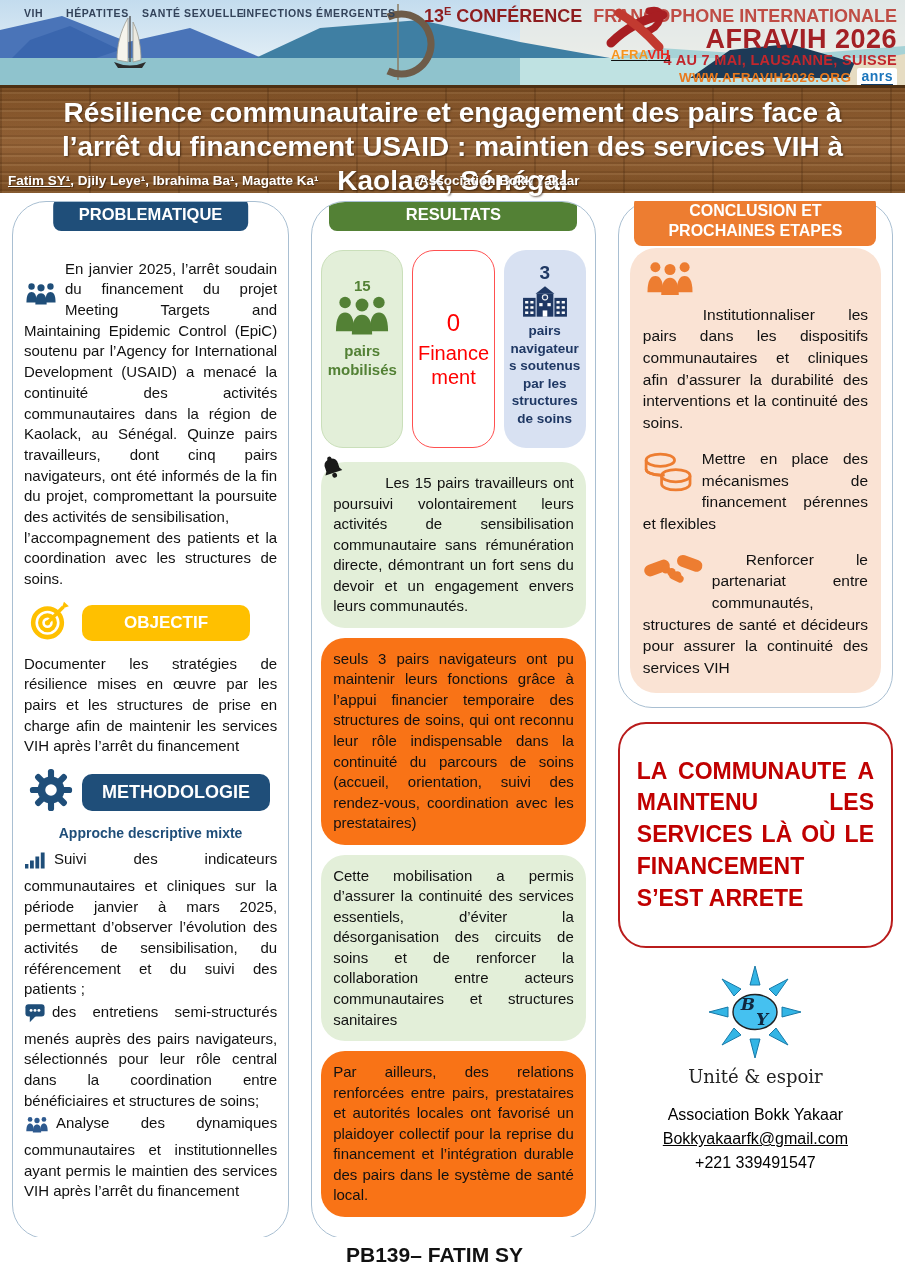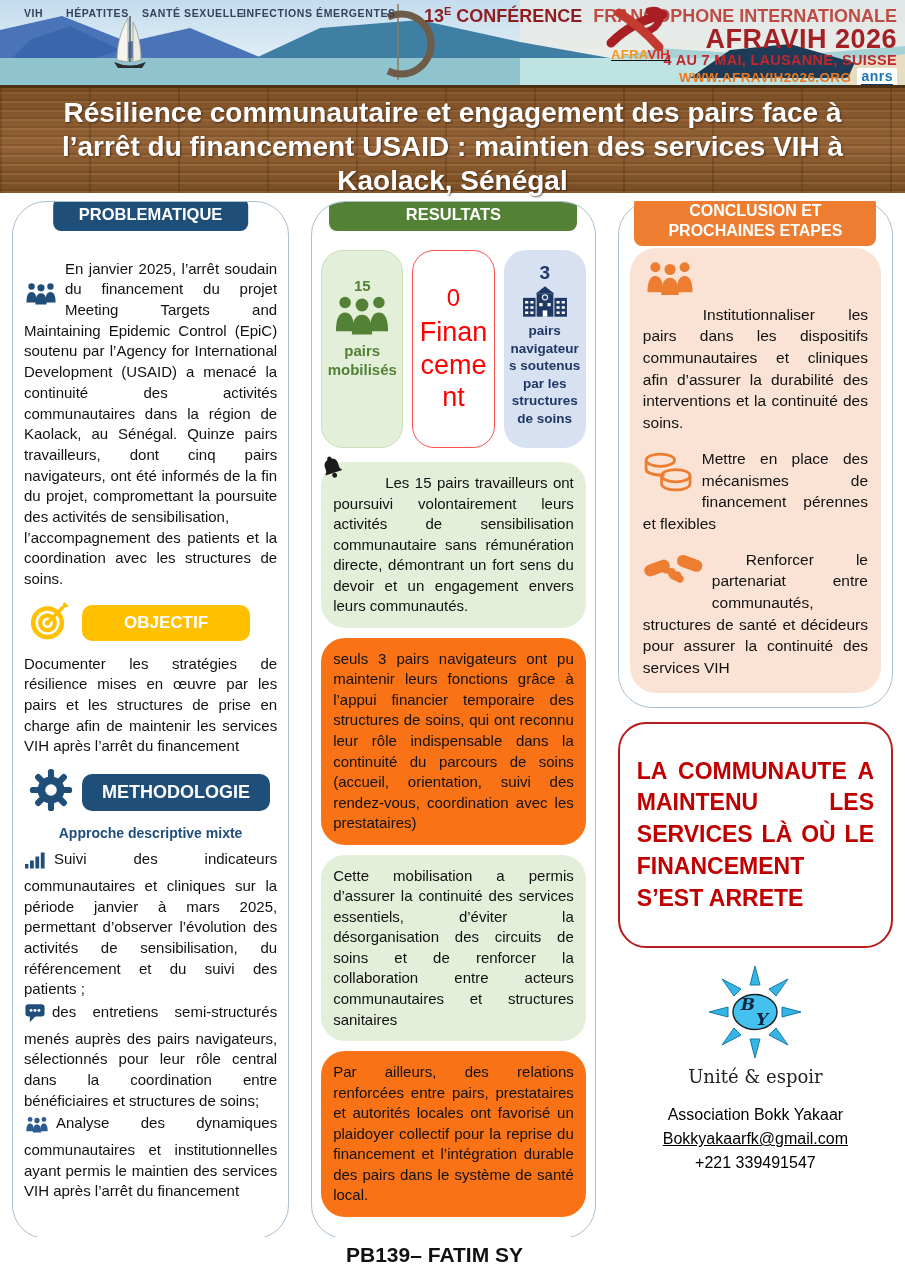--- a/index.html
+++ b/index.html
@@ -68,21 +68,21 @@
   .approche { color:#1F4E79; font-weight:bold; font-size:14px; text-align:center; margin:2px 0 8px; }
   .m-item { font-size:15px; line-height:1.38; text-align:justify; margin-bottom:2px; }
   
   .stats { display:flex; gap:9px; justify-content:center; margin:16px 0 14px; }
   .stat { border-radius:22px; width:88px; min-height:198px; text-align:center; padding:8px 4px; }
   .stat-green { background:#E3EFD9; border:1px solid #cadfba; color:#538135; font-weight:bold; padding-top:26px; }
   .stat-green .val { font-size:15px; }
   .stat-green .lbl { font-size:15px; line-height:1.25; overflow-wrap:anywhere; }
   .stat-zero { background:#fff; border:1.5px solid #ff5050; color:#f00; display:flex; flex-direction:column; justify-content:center; gap:4px; }
   .stat-zero .val { font-size:24px; }
-  .stat-zero .lbl { font-size:27px; line-height:1.2; word-break:break-all; }
+  .stat-zero .lbl { font-size:20px; line-height:1.2; word-break:break-all; }
   .stat-blue { background:#D8E1F2; color:#1F3864; font-weight:bold; padding-top:12px; }
   .stat-blue .val { font-size:19px; }
   .stat-blue .lbl { font-size:13.5px; line-height:1.3; overflow-wrap:anywhere; }
   
   .rbox { border-radius:24px; padding:11px 12px; margin-bottom:10px; font-size:15px; line-height:1.37; text-align:justify; position:relative; }
   .rg { background:#E3EFD9; } .rb { background:#f97316; }
   .bell { position:absolute; left:-2px; top:-8px; }
   .indent1 { display:block; text-indent:52px; }
   
   .peach { background:#FAE3D4; border-radius:26px; padding:12px 13px; font-size:15.5px; line-height:1.4; text-align:justify; }
@@ -156,20 +156,24 @@
       <path d="M44 6 q14 -3 11 8 q-3 10 -15 13" fill="none" stroke="#a81e22" stroke-width="7" stroke-linecap="round"></path>
       <path d="M6 38 Q28 16 58 10" fill="none" stroke="#a81e22" stroke-width="9" stroke-linecap="round"></path>
       <path d="M14 8 Q34 20 54 42" fill="none" stroke="#c23a30" stroke-width="9" stroke-linecap="round"></path>
     </svg>
     <div class="ribbon-label"><span class="ra">AFRA</span><span class="rv">VIH</span></div>
   </div>
 </header>
 
 <section class="wood">
   <h1 class="poster-title">Résilience communautaire et engagement des pairs face à l’arrêt du financement USAID : maintien des services VIH à Kaolack, Sénégal</h1>
+  <div class="authors-row">
+    <span><span class="auth-first">Fatim SY¹</span><span>, Djily Leye¹, Ibrahima Ba¹, Magatte Ka¹</span></span>
+    <span class="affil">¹Association Bokk Yakaar</span>
+  </div>
 </section>
 
 <main class="columns">
 
   <section class="panel panel-left col-left">
     <div class="hdr hdr-prob">PROBLEMATIQUE</div>
 
     <p class="body-txt pre">
       <span class="ico-float">
         <svg width="34" height="26" viewBox="0 0 36 26" fill="#1F4E79">

